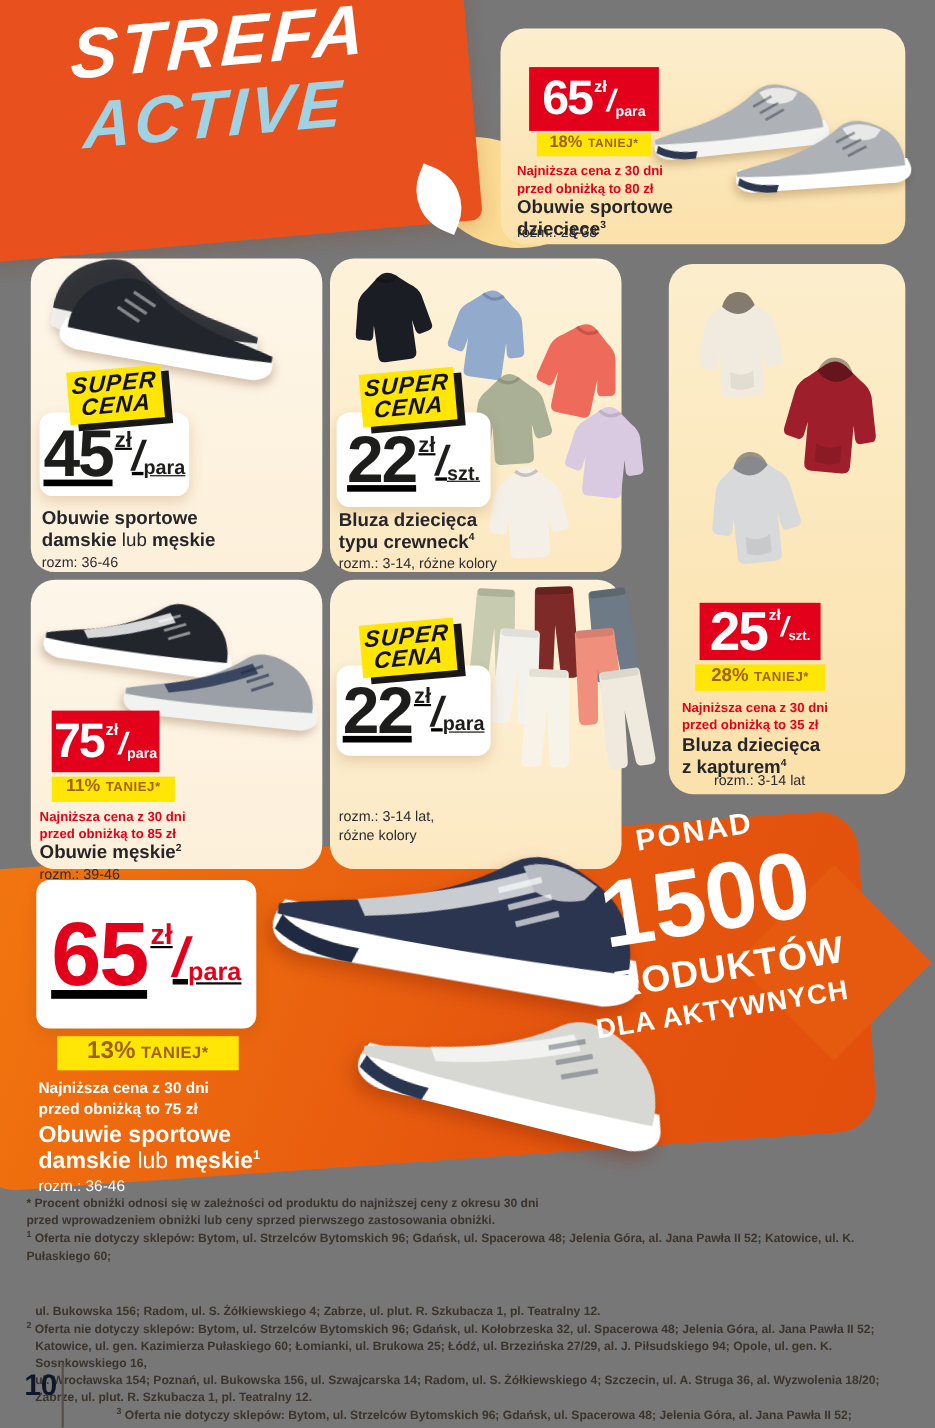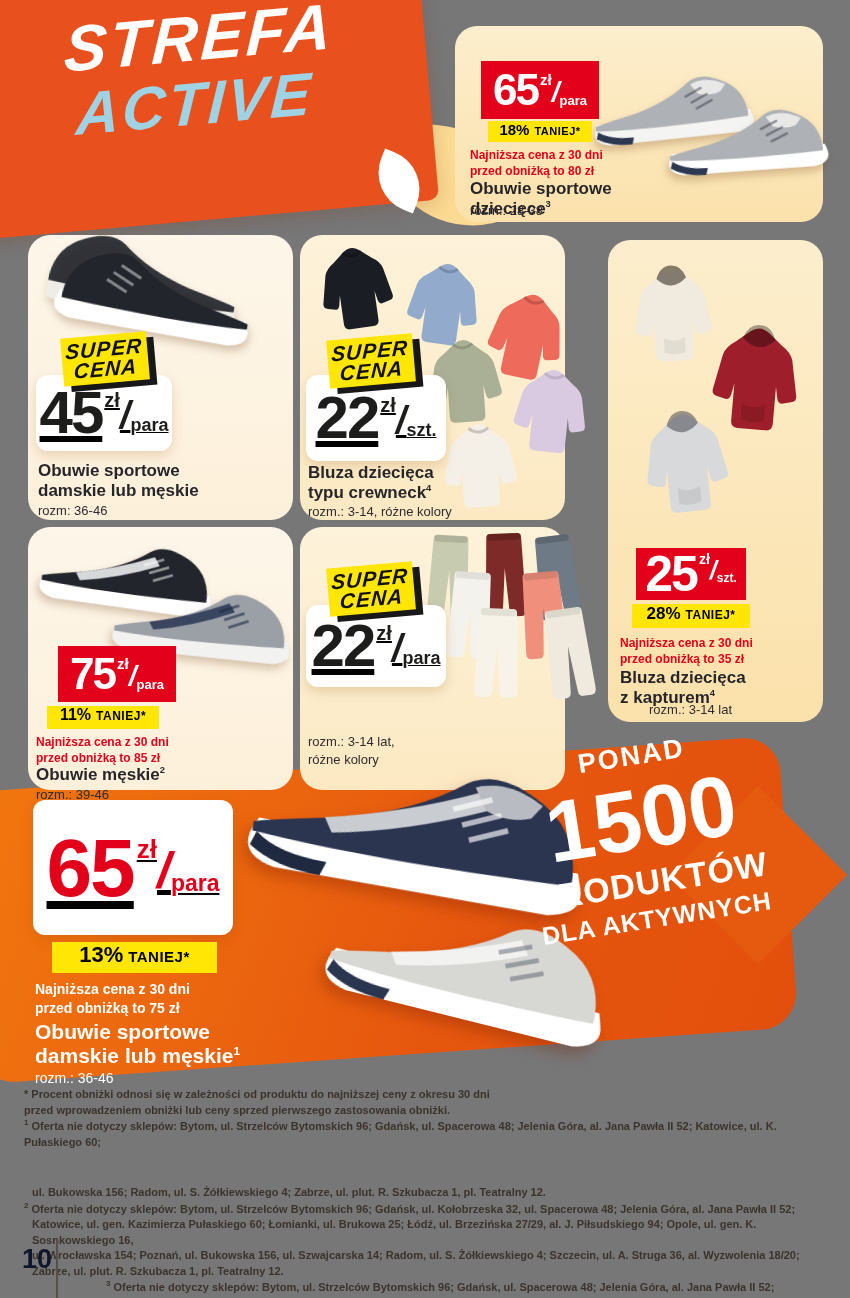--- a/index.html
+++ b/index.html
@@ -18,21 +18,21 @@
     border-radius:0 78% 0 78%;transform:rotate(-18deg);z-index:2;}
   .leaf{left:374px;top:156px;width:50px;height:50px;background:#ffffff;
     border-radius:0 80% 0 80%;transform:rotate(22deg);z-index:4;}
   
   .card{position:absolute;border-radius:22px;z-index:3;}
   .card-cream{background:linear-gradient(180deg,#fceecd 0%,#fbe1ab 100%);}
   .card-light{background:linear-gradient(180deg,#fdf6e9 0%,#fdf0da 100%);}
   .card-mid{background:linear-gradient(180deg,#fdf2da 0%,#fce9c2 100%);}
   
   .badge-red{position:absolute;background:#e3001b;display:flex;align-items:center;justify-content:center;z-index:6;}
-  .badge-yellow{position:absolute;background:#ffe605;color:#000000;display:flex;align-items:baseline;
+  .badge-yellow{position:absolute;background:#ffe605;color:#a16207;display:flex;align-items:baseline;
     justify-content:center;gap:5px;z-index:6;}
   .badge-yellow .pct{font-weight:900;}
   .badge-yellow .word{font-weight:900;letter-spacing:.5px;}
   .price{display:flex;align-items:flex-start;font-weight:900;line-height:1;}
   .price .num{letter-spacing:-2px;}
   .price.white{color:#ffffff;}
   .price.dark{color:#1d1d1b;}
   .price.red{color:#e3001b;}
   
   .p-bad .num{font-size:44px;}  .p-bad .zl{font-size:15px;font-weight:800;margin:4px 0 0 2px;}
@@ -49,21 +49,21 @@
   .p-xl .per{font-size:23px;font-weight:800;margin-top:45px;}
   .white-box{position:absolute;background:#ffffff;border-radius:12px;display:flex;align-items:center;
     justify-content:center;z-index:5;box-shadow:0 5px 12px rgba(140,80,0,.18);text-decoration:underline;}
   .super-cena{position:absolute;background:#ffe605;color:#121212;font-weight:900;font-style:italic;
     display:flex;flex-direction:column;align-items:center;justify-content:center;line-height:.95;
     letter-spacing:1px;transform:rotate(-5deg);box-shadow:7px 6px 0 #181818;z-index:7;font-size:21px;}
   .super-cena span{transform:skewX(-8deg);}
   
   .low{position:absolute;color:#e3001b;font-weight:800;font-size:12px;line-height:1.3;z-index:6;}
   .pname{position:absolute;color:#26262a;font-weight:800;font-size:17px;line-height:1.16;z-index:6;}
-  .pname .thin{font-weight:700;}
+  .pname .thin{font-weight:400;}
   .psize{position:absolute;color:#2c2c30;font-weight:500;font-size:13px;z-index:6;}
   sup{font-size:.55em;vertical-align:super;line-height:0;}
   .wh{color:#ffffff !important;}
   
   .tile{left:-40px;top:793px;width:820px;height:292px;background:linear-gradient(115deg,#f1750f 5%,#e6570e 60%,#e24f0c 100%);
     border-radius:36px;transform:rotate(-4deg);transform-origin:top left;z-index:2;}
   .tile-arrow{left:695px;top:812px;width:126px;height:126px;background:#e55a0e;transform:rotate(45deg);z-index:2;}
   .promo{left:486px;top:742px;width:316px;color:#fff;font-weight:900;text-align:center;
     transform:rotate(-9deg);z-index:6;line-height:1;}
   .promo .pl1{font-size:27px;letter-spacing:2px;}
@@ -253,21 +253,21 @@
       <path d="M12,48 Q14,26 34,17 Q52,8 64,16 Q84,32 116,40 Q146,46 152,48 L152,52 Q100,56 12,52 Z" fill="#22262c"></path>
       <path d="M60,20 Q90,34 124,42 L120,48 Q88,42 55,27 Z" fill="#d6d8da"></path>
       <path d="M52,21 L68,28 M47,27 L63,34 M43,33 L59,40" stroke="rgba(255,255,255,.5)" stroke-width="2.2" fill="none"></path>
     </svg>
     <svg class="shoes" style="left:78px;top:48px;width:195px;height:88px;transform:scaleX(-1) rotate(-6deg);" viewBox="0 0 160 70">
       <path d="M8,52 Q4,63 20,66 L140,66 Q157,63 152,50 L150,46 L10,46 Z" fill="#f2f2f0"></path>
       <path d="M12,48 Q14,26 34,17 Q52,8 64,16 Q84,32 116,40 Q146,46 152,48 L152,52 Q100,56 12,52 Z" fill="#9aa0a6"></path>
       <path d="M60,20 Q90,34 124,42 L120,48 Q88,42 55,27 Z" fill="#3a4660"></path>
       <path d="M52,21 L68,28 M47,27 L63,34 M43,33 L59,40" stroke="rgba(30,40,70,.6)" stroke-width="2.2" fill="none"></path>
     </svg>
-    <div class="badge-red" style="left:30px;top:119px;width:118px;height:56px;">
+    <div class="badge-red" style="left:19px;top:119px;width:98px;height:56px;">
       <div class="price white p-bad">
         <span class="num">75</span>
         <span class="zl">zł</span>
         <span class="slash">/</span>
         <span class="per">para</span>
       </div>
     </div>
     <div class="badge-yellow" style="left:19px;top:179px;width:112px;height:23px;">
       <span class="pct" style="font-size:16px;">11%</span>
       <span class="word" style="font-size:12px;">TANIEJ*</span>

